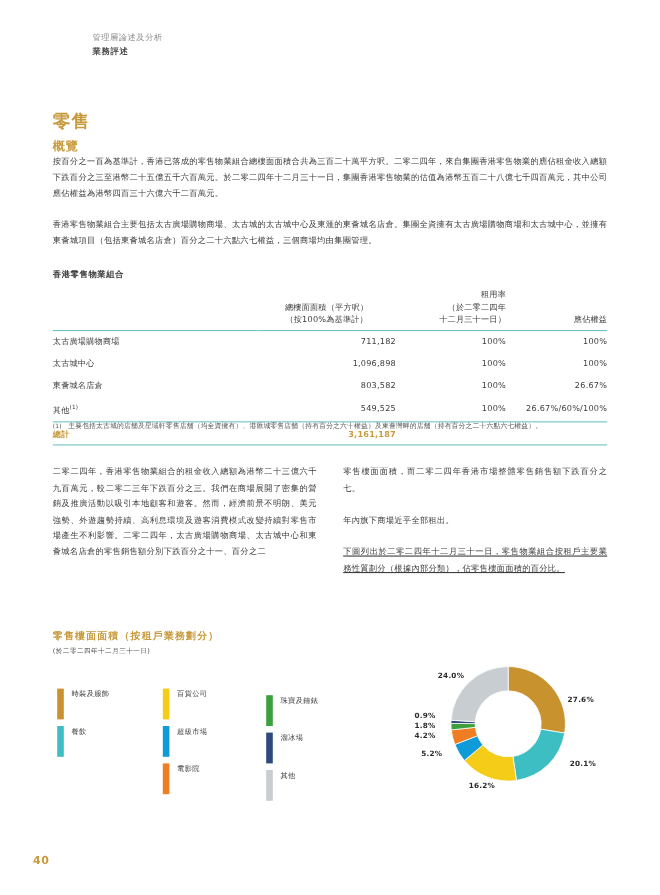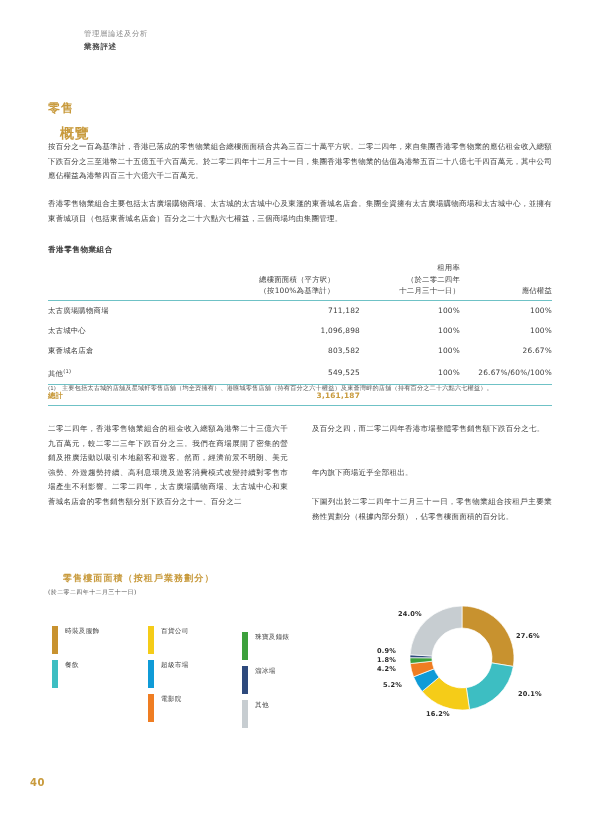--- a/index.html
+++ b/index.html
@@ -41,33 +41,32 @@
     font-weight: bold;
     letter-spacing: 0.6px;
     line-height: 12px;
     margin-top: 2px;
   }
 
   
   .h-section {
     position: absolute;
     left: 48px;
-    font-size: 12px;
+    font-size: 16px;
     font-weight: bold;
     color: #c89a3c;
     letter-spacing: 1px;
   }
   .h-sub {
     position: absolute;
     left: 48px;
-    font-size: 14px;
+    font-size: 11px;
     font-weight: bold;
     color: #c89a3c;
     letter-spacing: 0.8px;
-    margin-left: 12px;
   }
 
   
   .para {
     position: absolute;
     font-size: 7.5px;
     line-height: 14.6px;
     color: #3d3d3d;
     letter-spacing: 0.25px;
     text-align: justify;
@@ -138,21 +137,21 @@
     font-size: 5.4px;
   }
   .footnote .fbody {
     display: block;
     margin-left: 14px;
   }
 
   
   .chart-title {
     position: absolute;
-    left: 63px;
+    left: 48px;
     top: 572px;
     font-size: 9px;
     font-weight: bold;
     color: #c89a3c;
     letter-spacing: 1.1px;
   }
   .chart-sub {
     position: absolute;
     left: 48px;
     top: 588px;
@@ -289,23 +288,23 @@
     </tbody>
   </table>
 
   <div class="footnote">
     <span class="mark">(1)</span>
     <span class="fbody">主要包括太古城的店舖及星域軒零售店舖（均全資擁有）、港匯城零售店舖（持有百分之六十權益）及東薈灣畔的店舖（持有百分之二十六點六七權益）。</span>
   </div>
 
   <div class="para" style="left:48px; top:422px; width:240px;">二零二四年，香港零售物業組合的租金收入總額為港幣二十三億六千九百萬元，較二零二三年下跌百分之三。我們在商場展開了密集的營銷及推廣活動以吸引本地顧客和遊客。然而，經濟前景不明朗、美元強勢、外遊趨勢持續、高利息環境及遊客消費模式改變持續對零售市場產生不利影響。二零二四年，太古廣場購物商場、太古城中心和東薈城名店倉的零售銷售額分別下跌百分之十一、百分之二</div>
 
-  <div class="para" style="left:312px; top:422px; width:240px;">及百分之四，而二零二四年香港市場整體零售銷售額下跌百分之七。</div>
+  <div class="para" style="left:312px; top:422px; width:240px;">零售樓面面積，而二零二四年香港市場整體零售銷售額下跌百分之七。</div>
   <div class="para" style="left:312px; top:466px; width:240px;">年內旗下商場近乎全部租出。</div>
-  <div class="para" style="left:312px; top:495px; width:240px;">下圖列出於二零二四年十二月三十一日，零售物業組合按租戶主要業務性質劃分（根據內部分類），佔零售樓面面積的百分比。</div>
+  <div class="para" style="left:312px; top:495px; width:240px;text-decoration:underline;">下圖列出於二零二四年十二月三十一日，零售物業組合按租戶主要業務性質劃分（根據內部分類），佔零售樓面面積的百分比。</div>
 
   <div class="chart-title">零售樓面面積（按租戶業務劃分）</div>
   <div class="chart-sub">(於二零二四年十二月三十一日)</div>
 
   <div class="legend">
     <div class="legend-col c1">
       <div class="legend-item">
         <span class="swatch" style="background: rgb(200, 146, 47);"></span>
         <span class="legend-label">時裝及服飾</span>
       </div>

